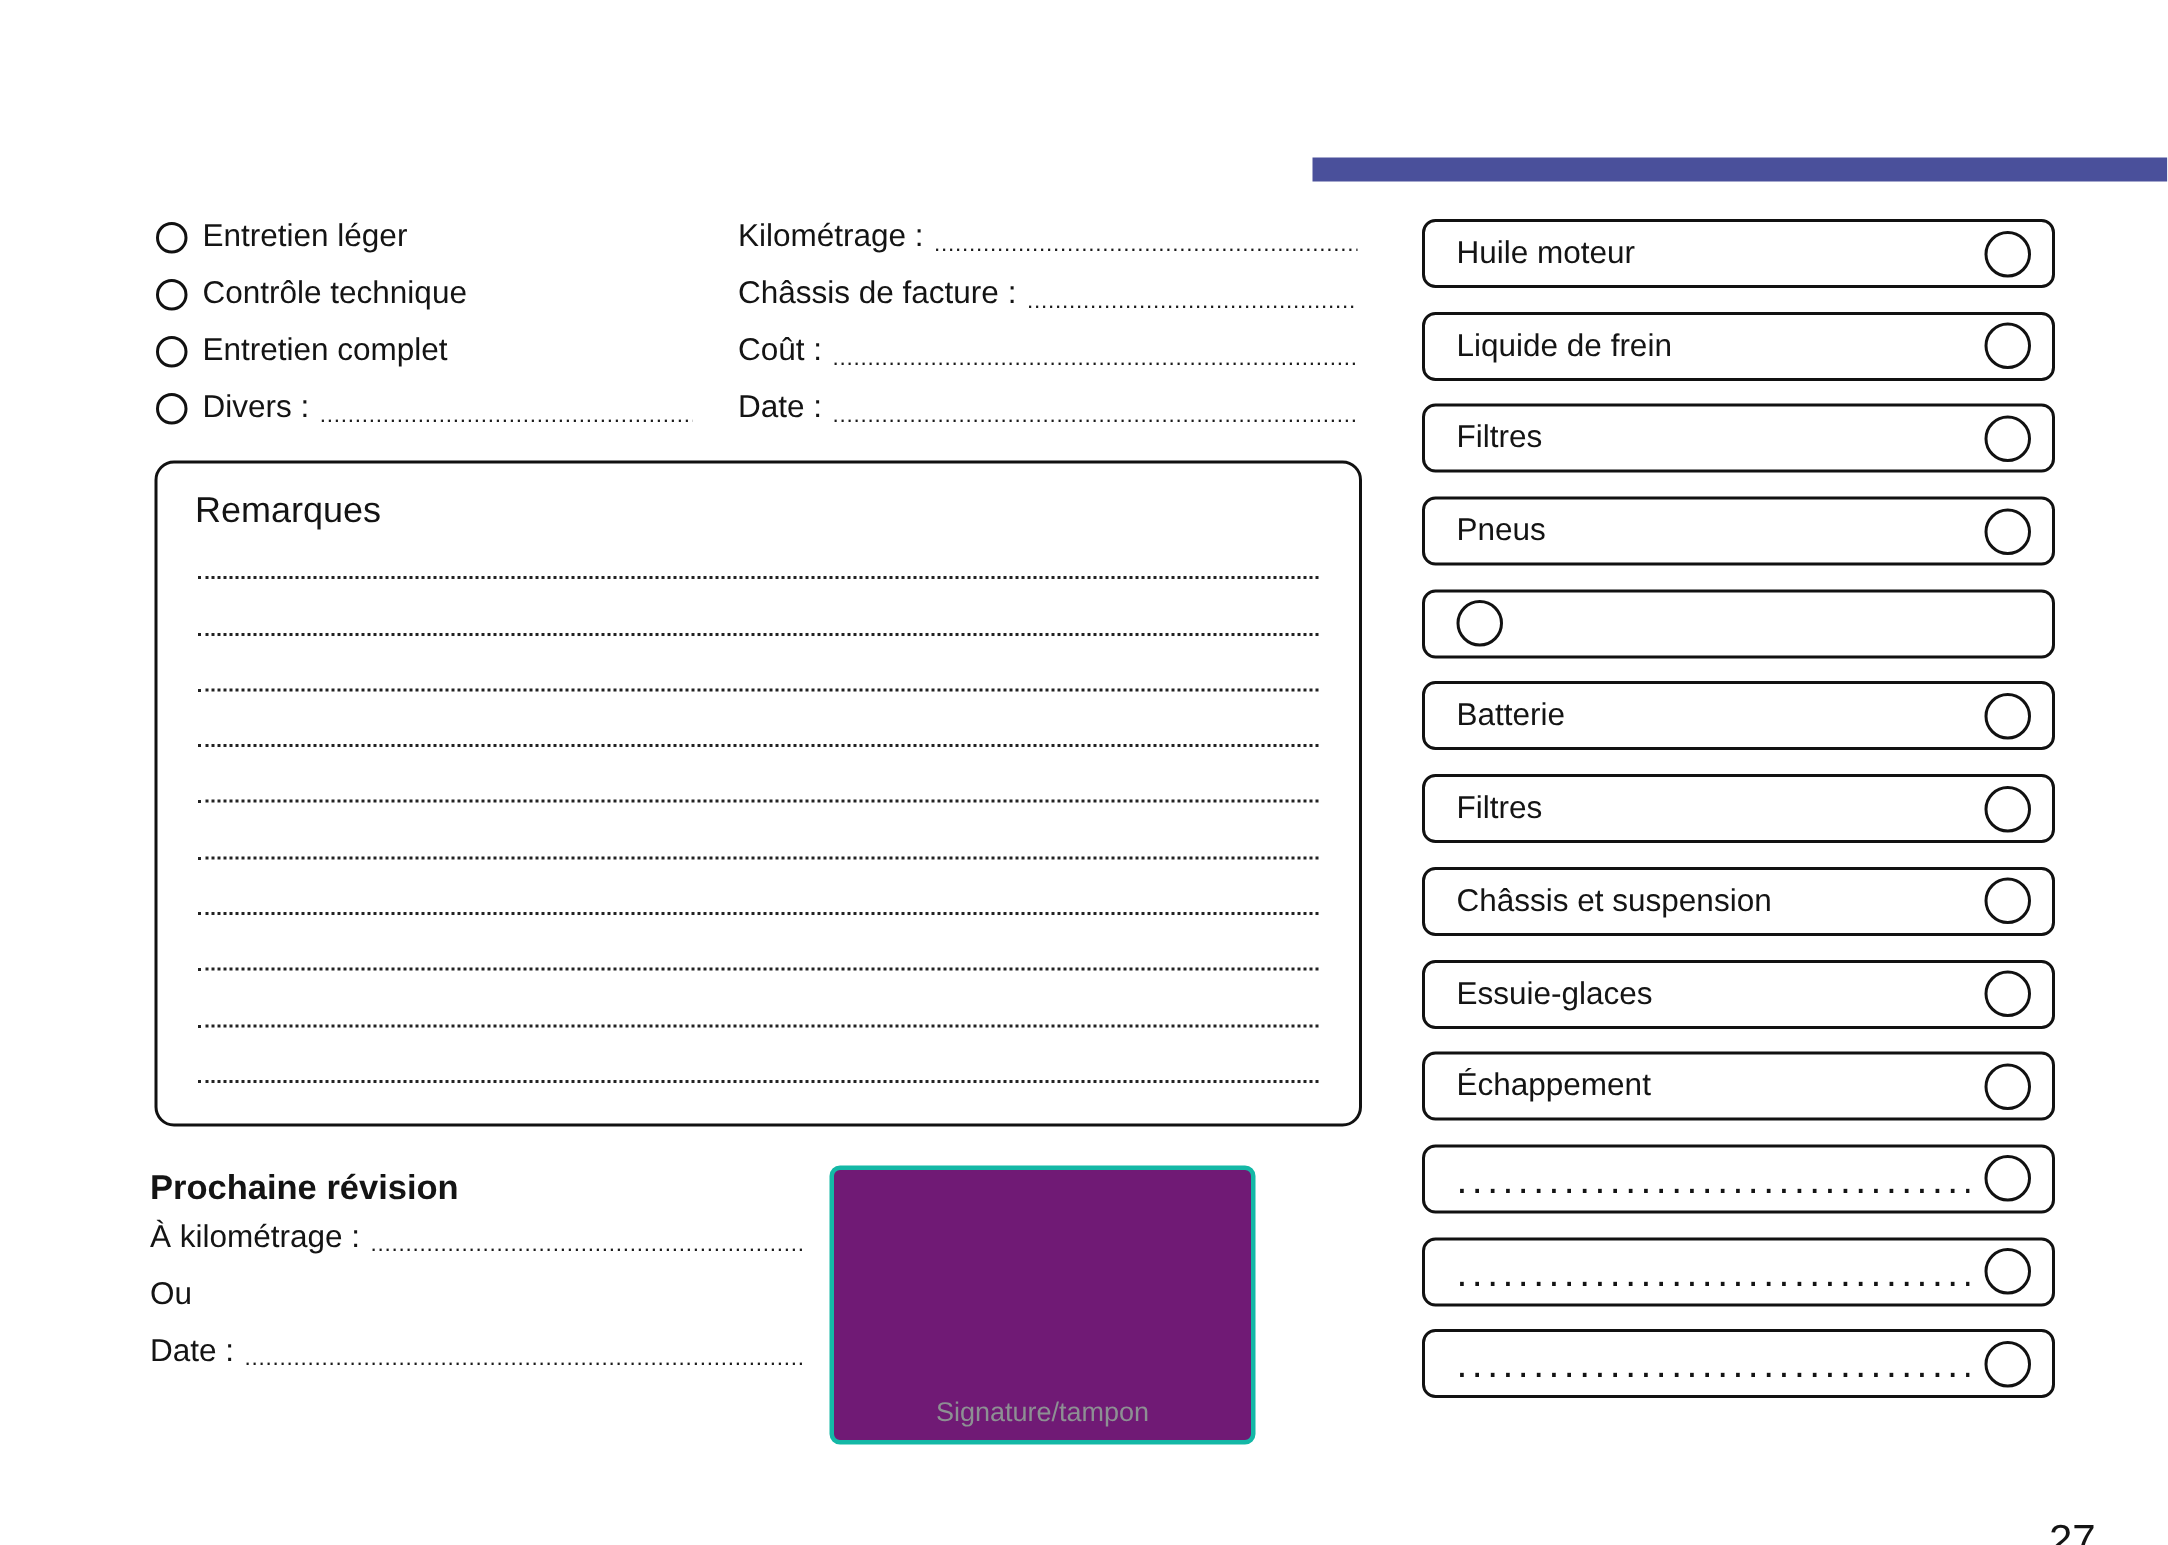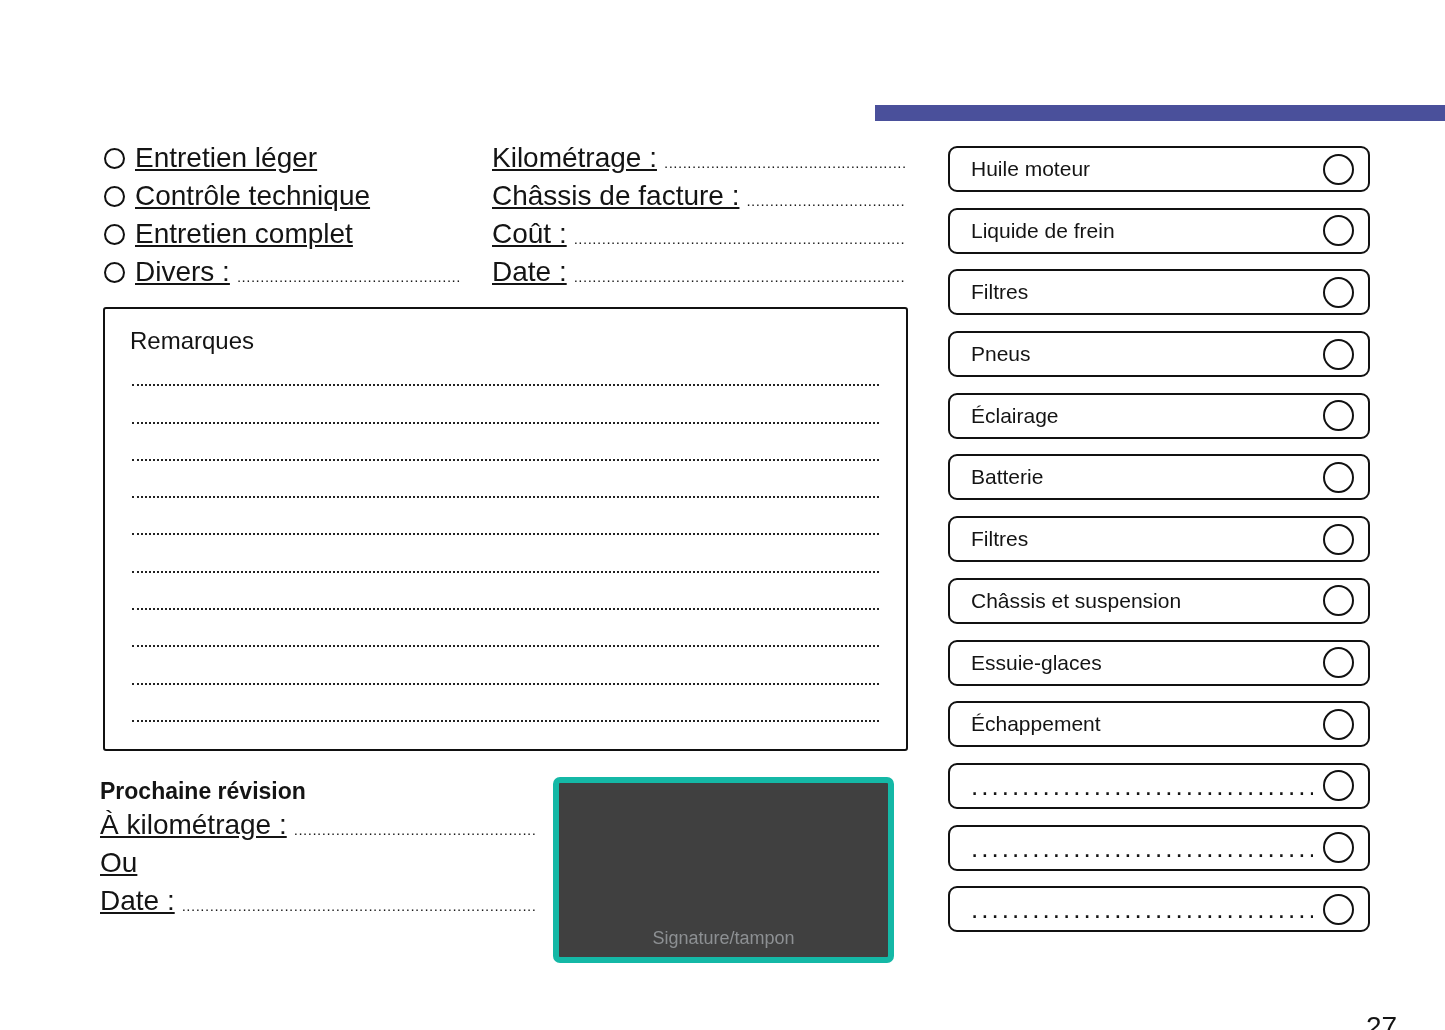--- a/index.html
+++ b/index.html
@@ -23,21 +23,21 @@
     width: 570px; height: 16px;
     background: #4a509b;
   }
 
   
   .field-row {
     display: flex;
     align-items: center;
     height: 38px;
   }
-  .field-label { font-size: 28px; white-space: nowrap; text-decoration: underline; }
+  .field-label { font-size: 21px; white-space: nowrap; }
   .leader {
     flex: 1;
     overflow: hidden;
     white-space: nowrap;
     font-size: 15px;
     letter-spacing: 0.5px;
     color: #1a1a1a;
     position: relative;
     top: 4px;
     margin-left: 7px;
@@ -64,21 +64,21 @@
     left: 492px; top: 139px;
     width: 413px;
   }
 
   
   .remarks-box {
     position: absolute;
     left: 103px; top: 307px;
     width: 805px; height: 444px;
     border: 2.5px solid #111;
-    border-radius: 3px;
+    border-radius: 13px;
     background: #fff;
   }
   .remarks-title {
     position: absolute;
     left: 25px; top: 18px;
     font-size: 24px;
   }
   .remark-lines {
     position: absolute;
     left: 27px; right: 27px; top: 40px;
@@ -98,24 +98,24 @@
   .next-service-fields {
     position: absolute;
     left: 100px; top: 806px;
     width: 437px;
   }
 
   
   .signature-box {
     position: absolute;
     left: 553px; top: 777px;
-    width: 341px; height: 186px;
-    border: 6px solid #14b8a6;
+    width: 284px; height: 186px;
+    border: 3px solid #14b8a6;
     border-radius: 7px;
-    background: #404040;
+    background: #701a75;
   }
   .signature-label {
     position: absolute;
     left: 0; right: 0; bottom: 8px;
     text-align: center;
     color: #8d9093;
     font-size: 18px;
   }
 
   
@@ -259,21 +259,20 @@
     </div>
     <div class="check-row">
       <span class="check-label">Filtres</span>
       <span class="check-circle"></span>
     </div>
     <div class="check-row">
       <span class="check-label">Pneus</span>
       <span class="check-circle"></span>
     </div>
     <div class="check-row">
-      <span class="check-label">Éclairage</span>
       <span class="check-circle"></span>
     </div>
     <div class="check-row">
       <span class="check-label">Batterie</span>
       <span class="check-circle"></span>
     </div>
     <div class="check-row">
       <span class="check-label">Filtres</span>
       <span class="check-circle"></span>
     </div>

